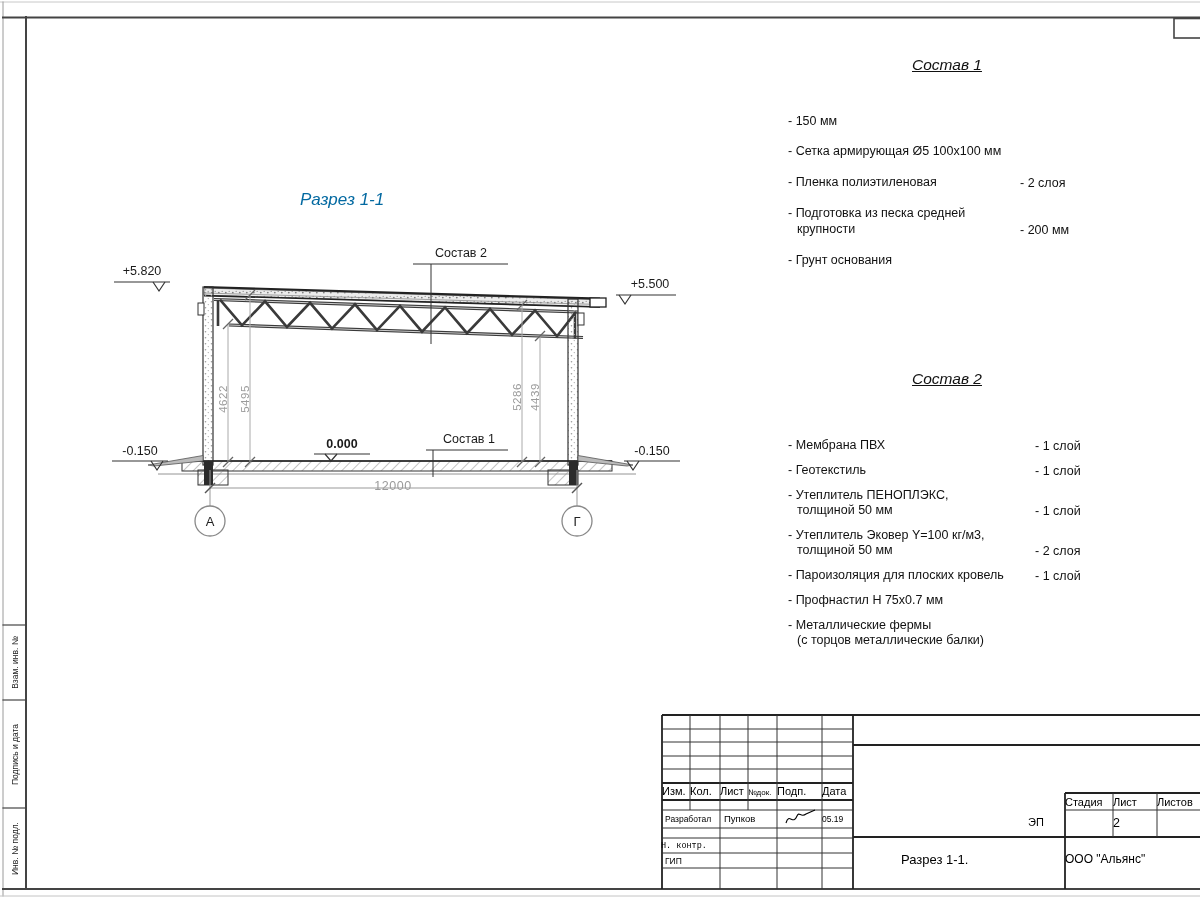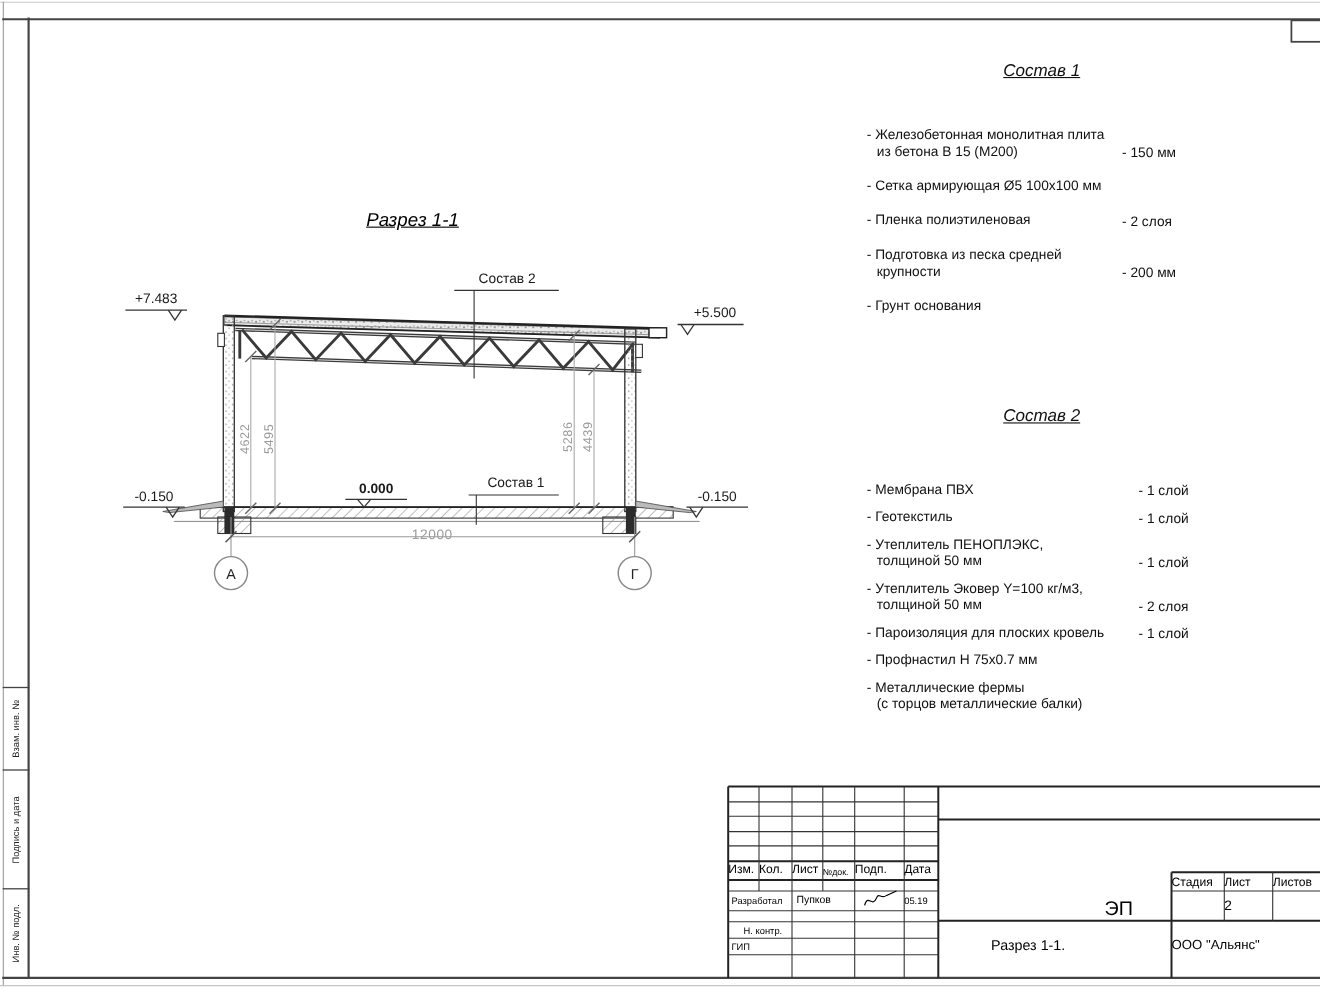--- a/index.html
+++ b/index.html
@@ -3,22 +3,22 @@
 <meta charset="utf-8">
 <style>
   html,body{margin:0;padding:0;background:#fff;}
   body{width:1200px;height:900px;position:relative;overflow:hidden;
        font-family:"Liberation Sans", sans-serif;color:#111;}
   svg{position:absolute;left:0;top:0;}
   .dt{position:absolute;font-size:12.5px;color:#1a1a1a;white-space:nowrap;}
   .ctr{text-align:center;}
   .hd{position:absolute;font-style:italic;font-size:15.5px;text-decoration:underline;
       color:#111;text-align:center;white-space:nowrap;}
-  .sec-title{position:absolute;font-style:italic;font-size:17px;text-decoration:underline;
-      color:#000000;text-align:center;white-space:nowrap;}
+  .sec-title{position:absolute;font-style:italic;font-size:17px;
+      color:#0369a1;white-space:nowrap;}
   .rot{transform:rotate(-90deg);transform-origin:center;}
   .dimlab{position:absolute;font-size:11.5px;color:#9b9b9b;letter-spacing:.5px;
       text-align:center;white-space:nowrap;}
   .list{position:absolute;width:300px;font-size:12.5px;color:#111;}
   .li{display:flex;align-items:flex-end;}
   .s1 .li{margin-bottom:15px;}
   .s2 .li{margin-bottom:10px;}
   .s1 .lt{width:232px;}
   .s2 .lt{width:247px;}
   .s1 .lt div{line-height:16px;}
@@ -185,43 +185,39 @@
     </g>
     <path d="M786,823 C789,812 793,826 797,816 C799,811 801,818 806,814 L815,810" stroke="#000" stroke-width="1.1" fill="none"></path>
   </g>
 </svg>
 
 <div class="sec-title" style="left:300px;top:190px;width:150px;">Разрез 1-1</div>
 
 <div class="dt ctr" style="left:411px;top:246px;width:100px;">Состав 2</div>
 <div class="dt ctr" style="left:424px;top:432px;width:90px;">Состав 1</div>
 
-<div class="dt ctr" style="left:114px;top:264px;width:56px;">+7.483</div>
+<div class="dt ctr" style="left:114px;top:264px;width:56px;">+5.820</div>
 <div class="dt ctr" style="left:622px;top:277px;width:56px;">+5.500</div>
 <div class="dt ctr" style="left:314px;top:437px;width:56px;font-weight:bold;">0.000</div>
 <div class="dt ctr" style="left:112px;top:444px;width:56px;">-0.150</div>
 <div class="dt ctr" style="left:624px;top:444px;width:56px;">-0.150</div>
 
 <div class="dimlab rot" style="left:193px;top:393px;width:60px;">4622</div>
 <div class="dimlab rot" style="left:215px;top:393px;width:60px;">5495</div>
 <div class="dimlab rot" style="left:487px;top:391px;width:60px;">5286</div>
 <div class="dimlab rot" style="left:505px;top:391px;width:60px;">4439</div>
 
 <div class="dimlab" style="left:353px;top:479px;width:80px;font-size:12.5px;">12000</div>
 
 <div class="axis" style="left:195px;top:514px;width:30px;">А</div>
 <div class="axis" style="left:562px;top:514px;width:30px;">Г</div>
 
 <div class="hd" style="left:887px;top:56px;width:120px;">Состав 1</div>
 <div class="list s1" style="left:788px;top:114px;">
   <div class="li">
-    <div class="lt">
-      <div>- Железобетонная  монолитная плита</div>
-      <div class="cont">из бетона В 15 (М200)</div>
-    </div>
     <div class="lv">- 150 мм</div>
   </div>
   <div class="li">
     <div class="lt">
         <div>- Сетка армирующая Ø5 100х100 мм</div>
       </div>
     <div class="lv"></div>
   </div>
   <div class="li">
     <div class="lt">
@@ -296,27 +292,27 @@
 <div class="tb tbc" style="left:662px;top:785px;width:28px;">Изм.</div>
 <div class="tb tbc" style="left:690px;top:785px;width:50px;">Кол.</div>
 <div class="tb tbc" style="left:720px;top:785px;width:28px;">Лист</div>
 <div class="tb tbc" style="left:748px;top:788px;width:29px;font-size:8px;">№док.</div>
 <div class="tb tbc" style="left:777px;top:785px;width:45px;">Подп.</div>
 <div class="tb tbc" style="left:822px;top:785px;width:31px;">Дата</div>
 
 <div class="tb tbs" style="left:665px;top:814px;">Разработал</div>
 <div class="tb" style="left:724px;top:813px;font-size:9.5px;">Пупков</div>
 <div class="tb tbs tbc" style="left:822px;top:814px;width:54px;">05.19</div>
-<div class="tb tbs" style="left:676px;top:841px;">Н. контр.</div>
+<div class="tb tbs" style="left:661px;top:841px;font-family:Liberation Mono, monospace;">Н. контр.</div>
 <div class="tb tbs" style="left:665px;top:856px;">ГИП</div>
 
 <div class="tb tbc" style="left:1065px;top:796px;width:48px;">Стадия</div>
 <div class="tb tbc" style="left:1113px;top:796px;width:44px;">Лист</div>
 <div class="tb tbc" style="left:1157px;top:796px;width:60px;">Листов</div>
-<div class="tb tbc" style="left:1004px;top:816px;width:48px;font-size:18px;">ЭП</div>
+<div class="tb tbc" style="left:1028px;top:816px;width:48px;font-size:11px;">ЭП</div>
 <div class="tb tbc" style="left:1113px;top:816px;width:44px;font-size:12.5px;">2</div>
 
 <div class="tb tbc" style="left:853px;top:852px;width:231px;font-size:13px;margin-left:48px;">Разрез 1-1.</div>
 <div class="tb tbc" style="left:1065px;top:852px;width:135px;font-size:12px;">ООО "Альянс"</div>
 
 <div class="mlabel" style="left:-20.5px;top:656.5px;width:70px;height:11px;">Взам. инв. №</div>
 <div class="mlabel" style="left:-30.5px;top:748.5px;width:90px;height:11px;">Подпись и дата</div>
 <div class="mlabel" style="left:-23.5px;top:842.5px;width:76px;height:11px;">Инв. № подл.</div>
 
 </body></html>

